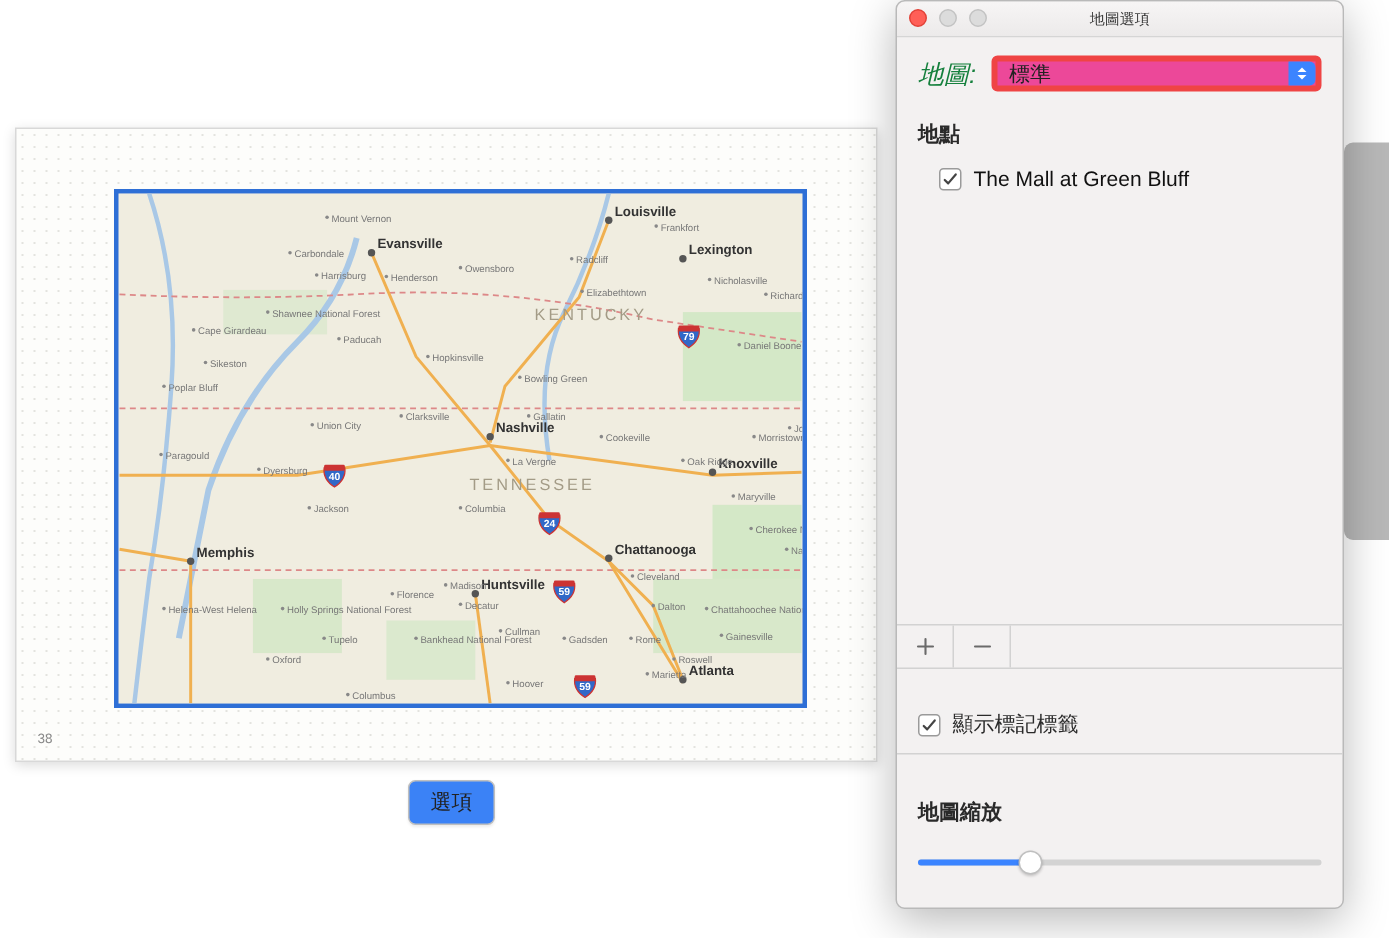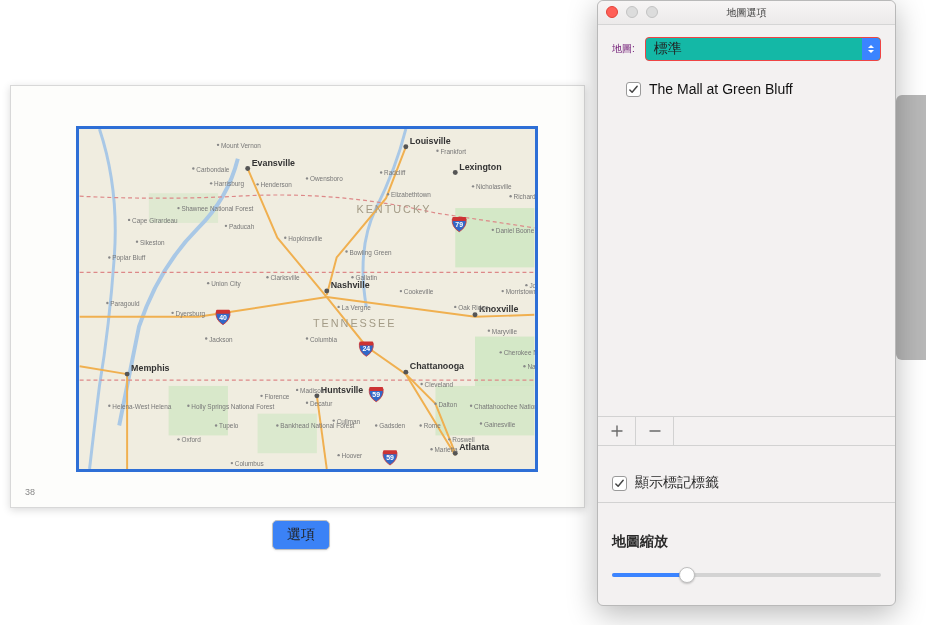--- a/index.html
+++ b/index.html
@@ -139,31 +139,32 @@
       flex-direction: column;
     }
     
     .row-select {
       display: flex;
       align-items: center;
       gap: 10px;
       margin-bottom: 20px;
     }
     .row-select label {
-      font-size: 10px;
-      color: #701a75;
+      font-size: 17px;
+      color: #15803d;
+      font-style: italic;
     }
     .map-select {
       flex: 1;
       height: 24px;
-      border: 1px solid #ef4444;
+      border: 4px solid #ef4444;
       border-radius: 4px;
-      background: #14b8a6;
-      display: flex;
-      align-items: center;
+      background: #ec4899;
+      display: flex;
+      align-items: flex-start;
       justify-content: space-between;
       padding-left: 8px;
       position: relative;
     }
     .map-select-text {
       font-size: 14px;
       color: #222;
     }
     .map-select-stepper {
       width: 18px;
@@ -504,20 +505,21 @@
       <label>地圖:</label>
       <div class="map-select">
         <span class="map-select-text">標準</span>
         <div class="map-select-stepper">
           <div class="stepper-arrow stepper-up"></div>
           <div class="stepper-arrow stepper-down"></div>
         </div>
       </div>
     </div>
 
+    <div class="section-header">地點</div>
 
     <div class="location-row">
       <div class="mac-checkbox">
         <svg viewBox="0 0 12 12">
             <path d="M2 6.5 L4.5 9 L10 2.5" stroke="#444" stroke-width="1.6" fill="none" stroke-linecap="round" stroke-linejoin="round"></path>
           </svg>
       </div>
       <span class="location-label">The Mall at Green Bluff</span>
     </div>
 

